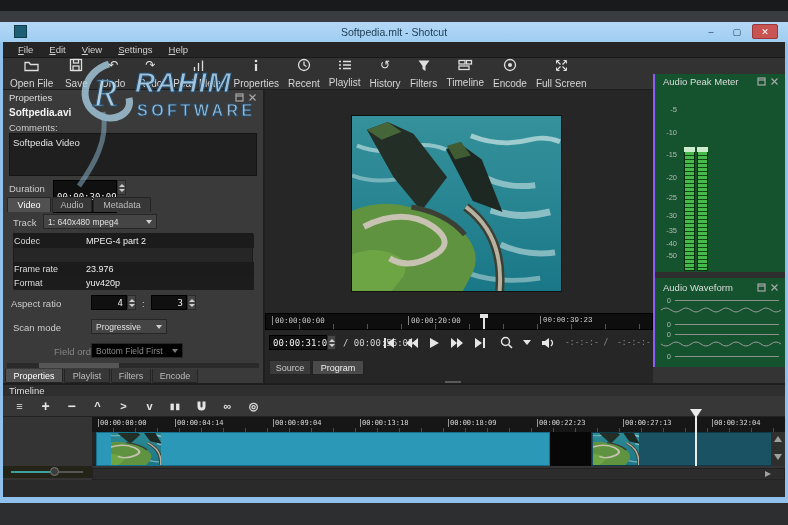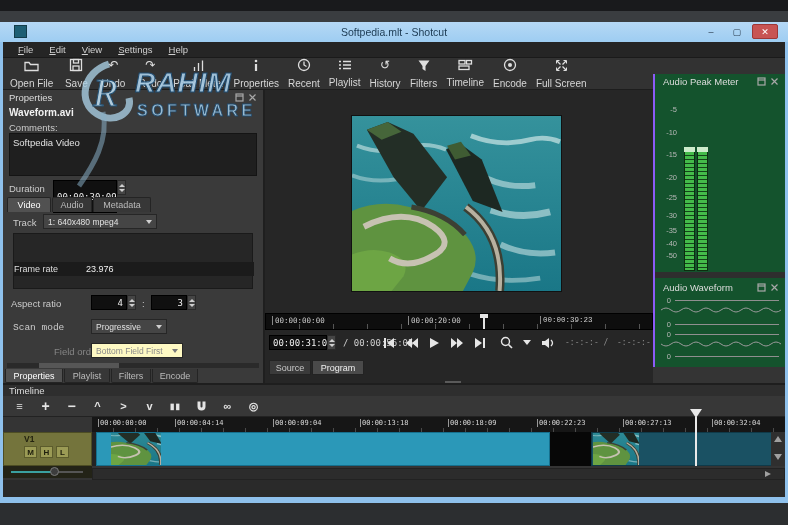--- a/index.html
+++ b/index.html
@@ -262,21 +262,21 @@
         <div class="abs panel-title" style="left:6px;top:2px;">Properties</div>
         <div class="mini-icons" style="right:6px;">
           <svg width="9" height="9">
               <rect x="1" y="1" width="7" height="7"></rect>
               <path d="M1 3h7"></path>
             </svg>
           <svg width="9" height="9">
               <path d="M1.5 1.5l6 6M7.5 1.5l-6 6"></path>
             </svg>
         </div>
-        <div class="abs" style="left:6px;top:17px;font-size:10px;font-weight:bold;color:#f2f2f2;">Waveform.avi</div>
+        <div class="abs" style="left:6px;top:17px;font-size:10px;font-weight:bold;color:#f2f2f2;">Softpedia.avi</div>
         <div class="abs lbl" style="left:6px;top:32px;">Comments:</div>
         <div class="abs" style="left:6px;top:43px;width:248px;height:43px;background:#1f1f1f;border:1px solid #141414;
              font-size:9.5px;color:#e2e2e2;padding:3px;">Softpedia Video</div>
 
         <div class="abs lbl" style="left:6px;top:93px;">Duration</div>
         <div class="abs input-box" style="left:50px;top:90px;width:64px;height:33px;">00:00:30:09</div>
         <div class="abs spin" style="left:114px;top:90px;height:15px;">
             <i class="up"></i>
             <i class="dn"></i>
           </div>
@@ -285,47 +285,55 @@
         <div class="tab" style="left:49px;top:107px;width:40px;height:15px;">Audio</div>
         <div class="tab" style="left:90px;top:107px;width:58px;height:15px;">Metadata</div>
 
         <div class="abs lbl" style="left:10px;top:127px;">Track</div>
         <div class="abs combo" style="left:40px;top:124px;width:114px;height:15px;">
           <span>1: 640x480 mpeg4</span>
             <span class="arr"></span>
         </div>
 
         <div class="abs" style="left:10px;top:143px;width:240px;height:56px;background:#262626;border:1px solid #1a1a1a;">
+          <div class="prow" style="left:0;top:0;background:#1b1b1b;">
+            <span class="pn">Codec</span>
+              <span class="pv">MPEG-4 part 2</span>
+            </div>
           <div class="prow" style="left:0;top:28px;background:#1b1b1b;">
             <span class="pn">Frame rate</span>
               <span class="pv">23.976</span>
+            </div>
+          <div class="prow" style="left:0;top:42px;">
+            <span class="pn">Format</span>
+              <span class="pv">yuv420p</span>
             </div>
         </div>
 
         <div class="abs lbl" style="left:8px;top:208px;">Aspect ratio</div>
         <div class="abs input-box" style="left:88px;top:205px;width:36px;height:15px;justify-content:flex-end;">4</div>
         <div class="abs spin" style="left:124px;top:205px;height:15px;">
             <i class="up"></i>
             <i class="dn"></i>
           </div>
         <div class="abs lbl" style="left:139px;top:208px;">:</div>
         <div class="abs input-box" style="left:148px;top:205px;width:36px;height:15px;justify-content:flex-end;">3</div>
         <div class="abs spin" style="left:184px;top:205px;height:15px;">
             <i class="up"></i>
             <i class="dn"></i>
           </div>
 
-        <div class="abs lbl" style="left:10px;top:232px;font-family:Liberation Mono, monospace;">Scan mode</div>
+        <div class="abs lbl" style="left:10px;top:232px;">Scan mode</div>
         <div class="abs combo" style="left:88px;top:229px;width:76px;height:15px;">
           <span>Progressive</span>
             <span class="arr"></span>
         </div>
 
         <div class="abs lbl" style="left:10px;top:256px;color:#858585;margin-left:41px;">Field order</div>
-        <div class="abs combo" style="left:88px;top:253px;width:92px;height:15px;color:#8a8a8a;background:#fef9c3;">
+        <div class="abs combo" style="left:88px;top:253px;width:92px;height:15px;color:#8a8a8a;background:#000000;">
           <span>Bottom Field First</span>
             <span class="arr" style="border-top-color:#7a7a7a;"></span>
         </div>
 
         <div class="abs" style="left:4px;top:273px;width:252px;height:5px;background:#2a2a2a;">
           <div class="abs" style="left:32px;top:0;width:80px;height:5px;background:#565656;"></div>
         </div>
 
         <div class="tab active" style="left:2px;top:279px;width:58px;height:14px;border-radius:0 0 2px 2px;border:1px solid #242424;border-top:none;">Properties</div>
         <div class="tab" style="left:61px;top:279px;width:46px;height:14px;border-radius:0 0 2px 2px;border:1px solid #242424;border-top:none;">Playlist</div>
@@ -506,26 +514,20 @@
         <span class="tlr-lab" style="left:6px;">00:00:00:00</span>
         <span class="tlr-lab" style="left:83px;">00:00:04:14</span>
         <span class="tlr-lab" style="left:181px;">00:00:09:04</span>
         <span class="tlr-lab" style="left:268px;">00:00:13:18</span>
         <span class="tlr-lab" style="left:356px;">00:00:18:09</span>
         <span class="tlr-lab" style="left:445px;">00:00:22:23</span>
         <span class="tlr-lab" style="left:531px;">00:00:27:13</span>
         <span class="tlr-lab" style="left:620px;">00:00:32:04</span>
       </div>
 
-      <div id="track-head" class="abs">
-        <span class="abs" style="left:20px;top:1px;font-size:8.5px;color:#23230f;font-weight:bold;">V1</span>
-        <div class="trk-btn" style="left:20px;">M</div>
-        <div class="trk-btn" style="left:36px;">H</div>
-        <div class="trk-btn" style="left:52px;">L</div>
-      </div>
       <div id="track-slider" class="abs">
         <div class="abs" style="left:8px;top:5px;width:44px;height:2px;background:#3aa0a0;"></div>
         <div class="abs" style="left:52px;top:5px;width:28px;height:2px;background:#555;"></div>
         <div class="abs" style="left:47px;top:1px;width:9px;height:9px;border-radius:50%;background:#3d3d3d;border:1px solid #7a7a7a;"></div>
       </div>
 
       <div id="clips" class="abs">
         <div class="clip" style="left:4px;width:454px;background:#2b98b8;border:1px solid #15708e;">
           <svg width="50" height="32" viewBox="20 55 130 122" preserveAspectRatio="none" style="position:absolute;left:14px;top:0;">
               <use href="#scene"></use>

